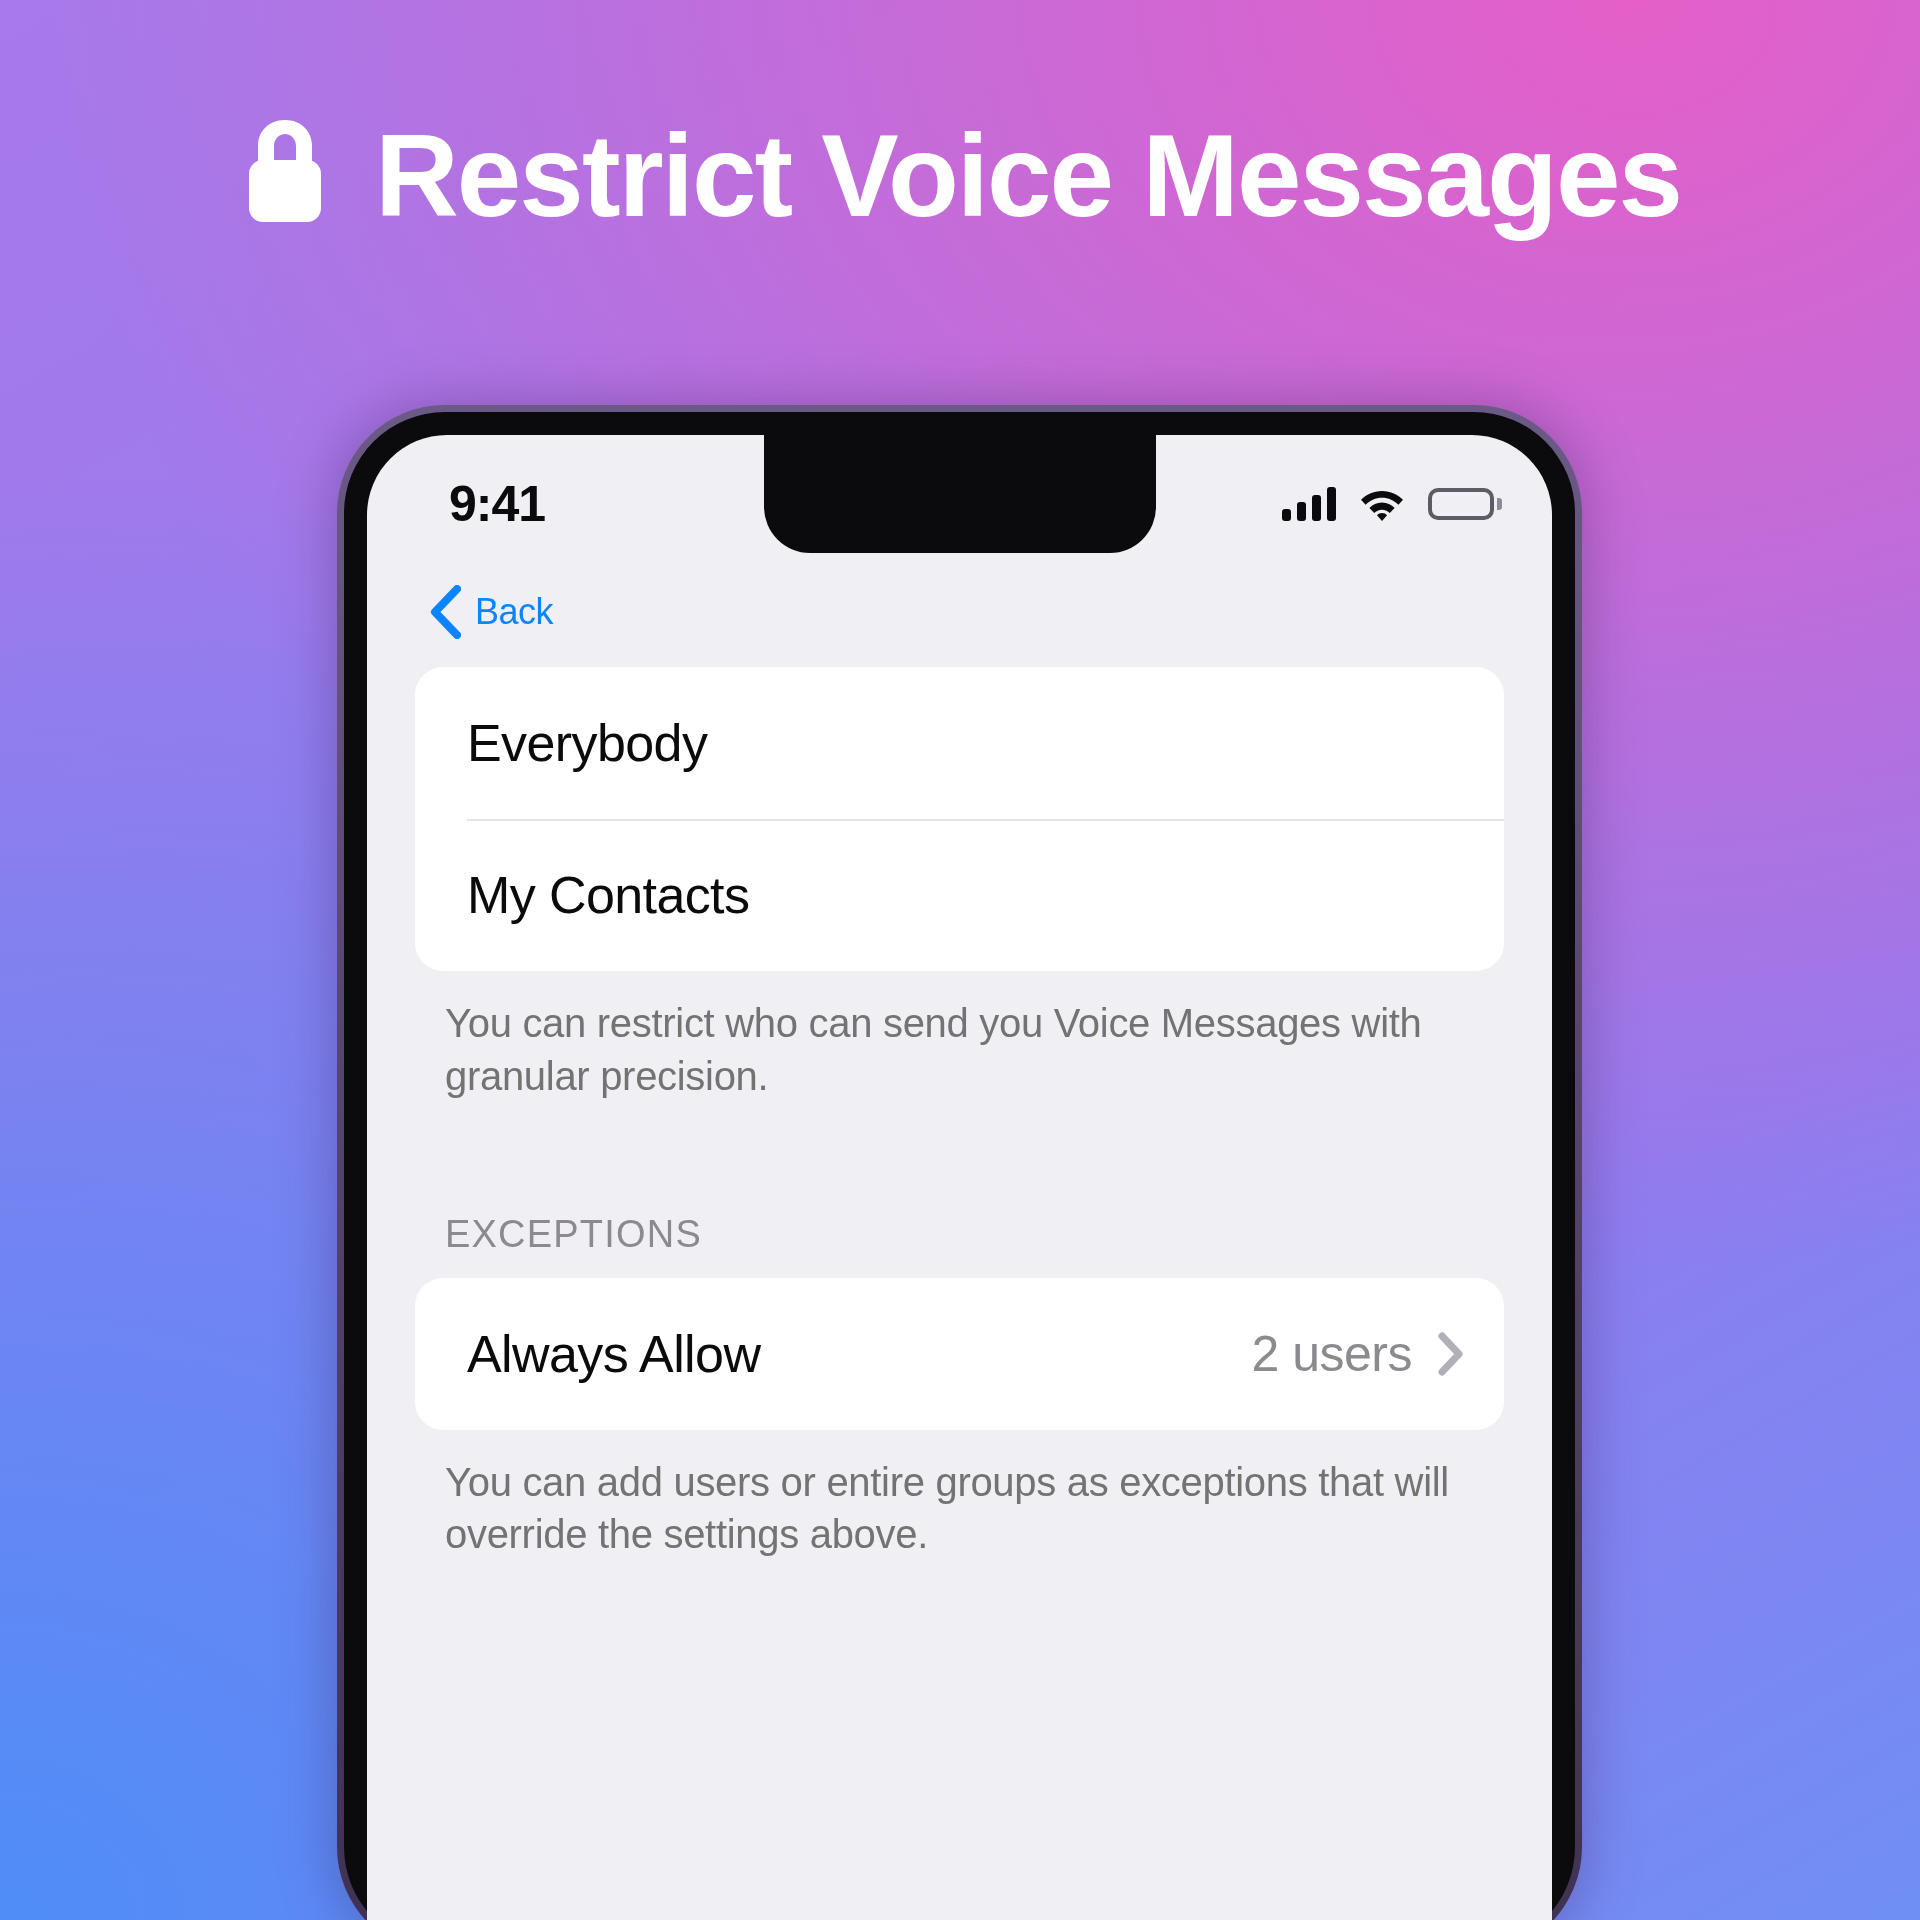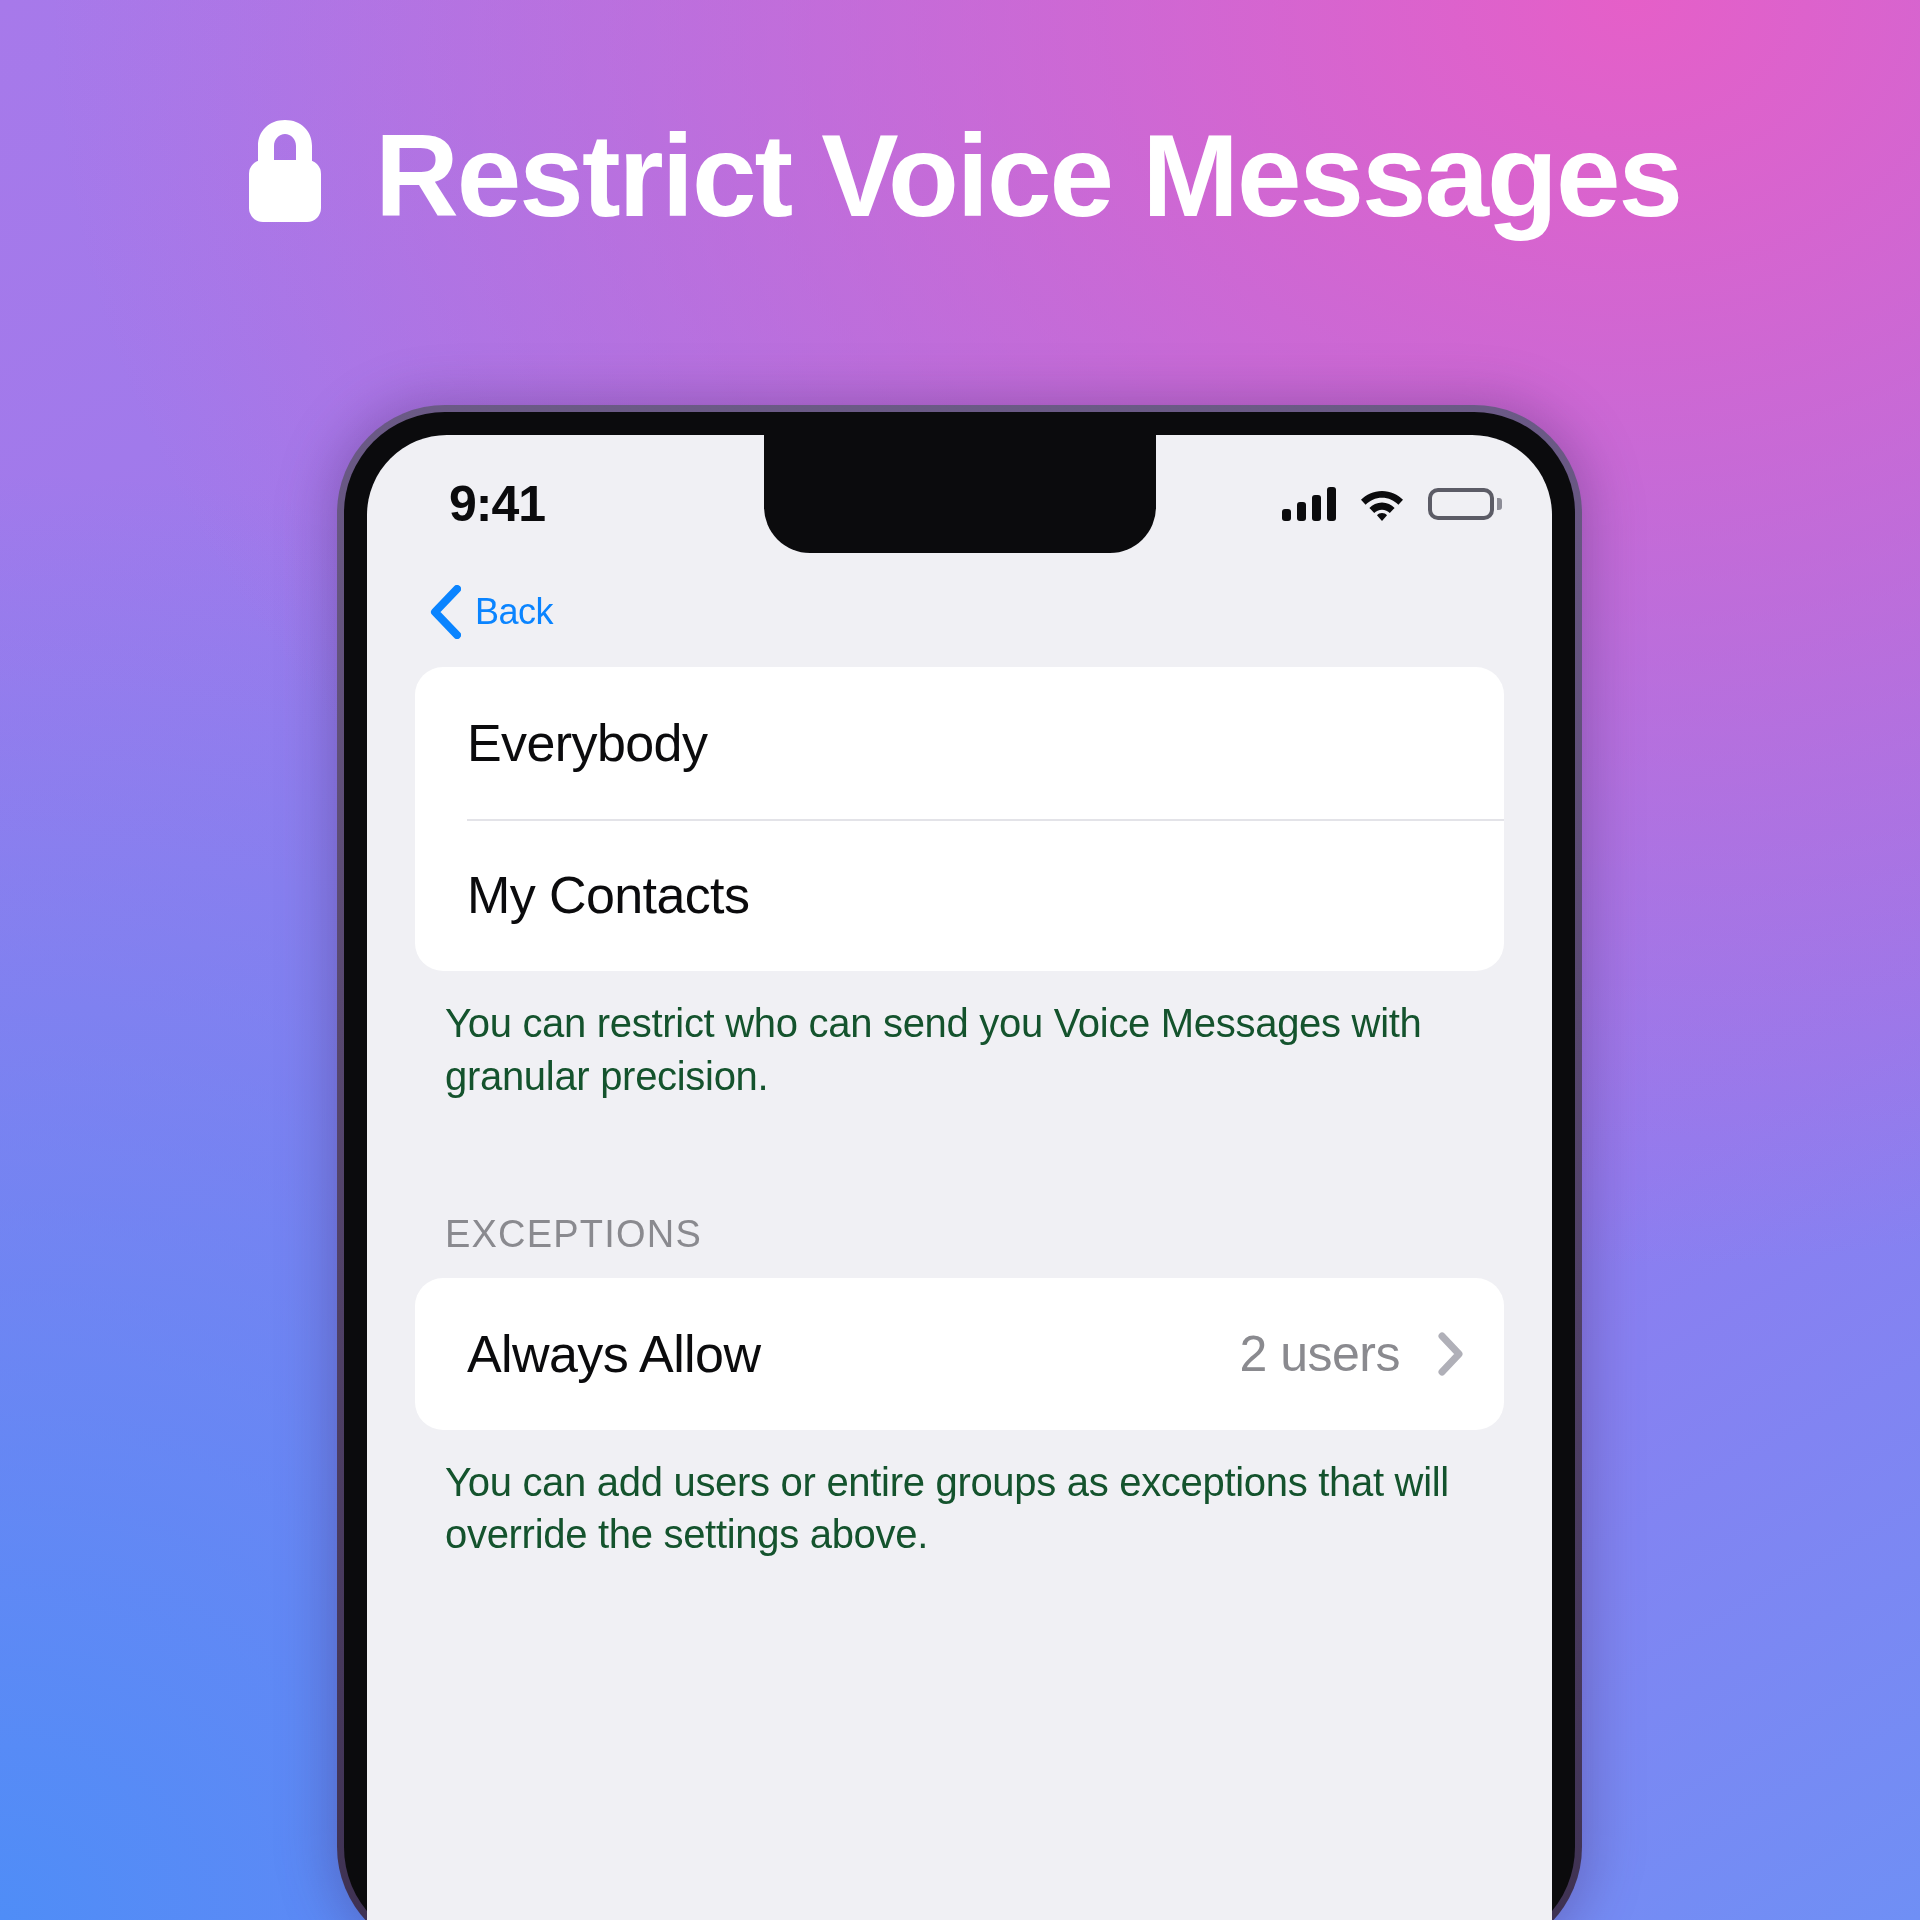--- a/index.html
+++ b/index.html
@@ -110,26 +110,26 @@
   }
   .row {
     display:flex; align-items:center; justify-content:space-between;
     height:152px; padding:0 40px 0 52px; position:relative;
   }
   .row + .row::before {
     content:""; position:absolute; left:52px; right:0; top:0;
     height:2px; background:#e3e3e8;
   }
   .row-label { font-size:52px; color:#0b0b0d; letter-spacing:-0.6px; }
-  .row-right { display:flex; align-items:center; gap:38px; }
+  .row-right { display:flex; align-items:center; gap:26px; }
   .row-value { font-size:50px; color:#8a8a8f; letter-spacing:-0.5px; }
   .checkmark { width:52px; height:52px; display:block; }
   .chevron-right { width:26px; height:44px; display:block; }
   .footnote {
-    font-size:40px; color:#14532d; line-height:1.32;
+    font-size:40px; color:#737373; line-height:1.32;
     padding:26px 74px 0 78px; letter-spacing:-0.3px;
   }
 </style>
 </head>
 <body>
 
 <div class="header">
   <svg class="lock-icon" viewBox="0 0 92 106">
     <path d="M46 2c-16 0-27 11-27 26v16h16V28c0-7 5-12 11-12s11 5 11 12v16h16V28C73 13 62 2 46 2z" fill="#ffffff"></path>
     <rect x="10" y="42" width="72" height="62" rx="14" fill="#ffffff"></rect>

